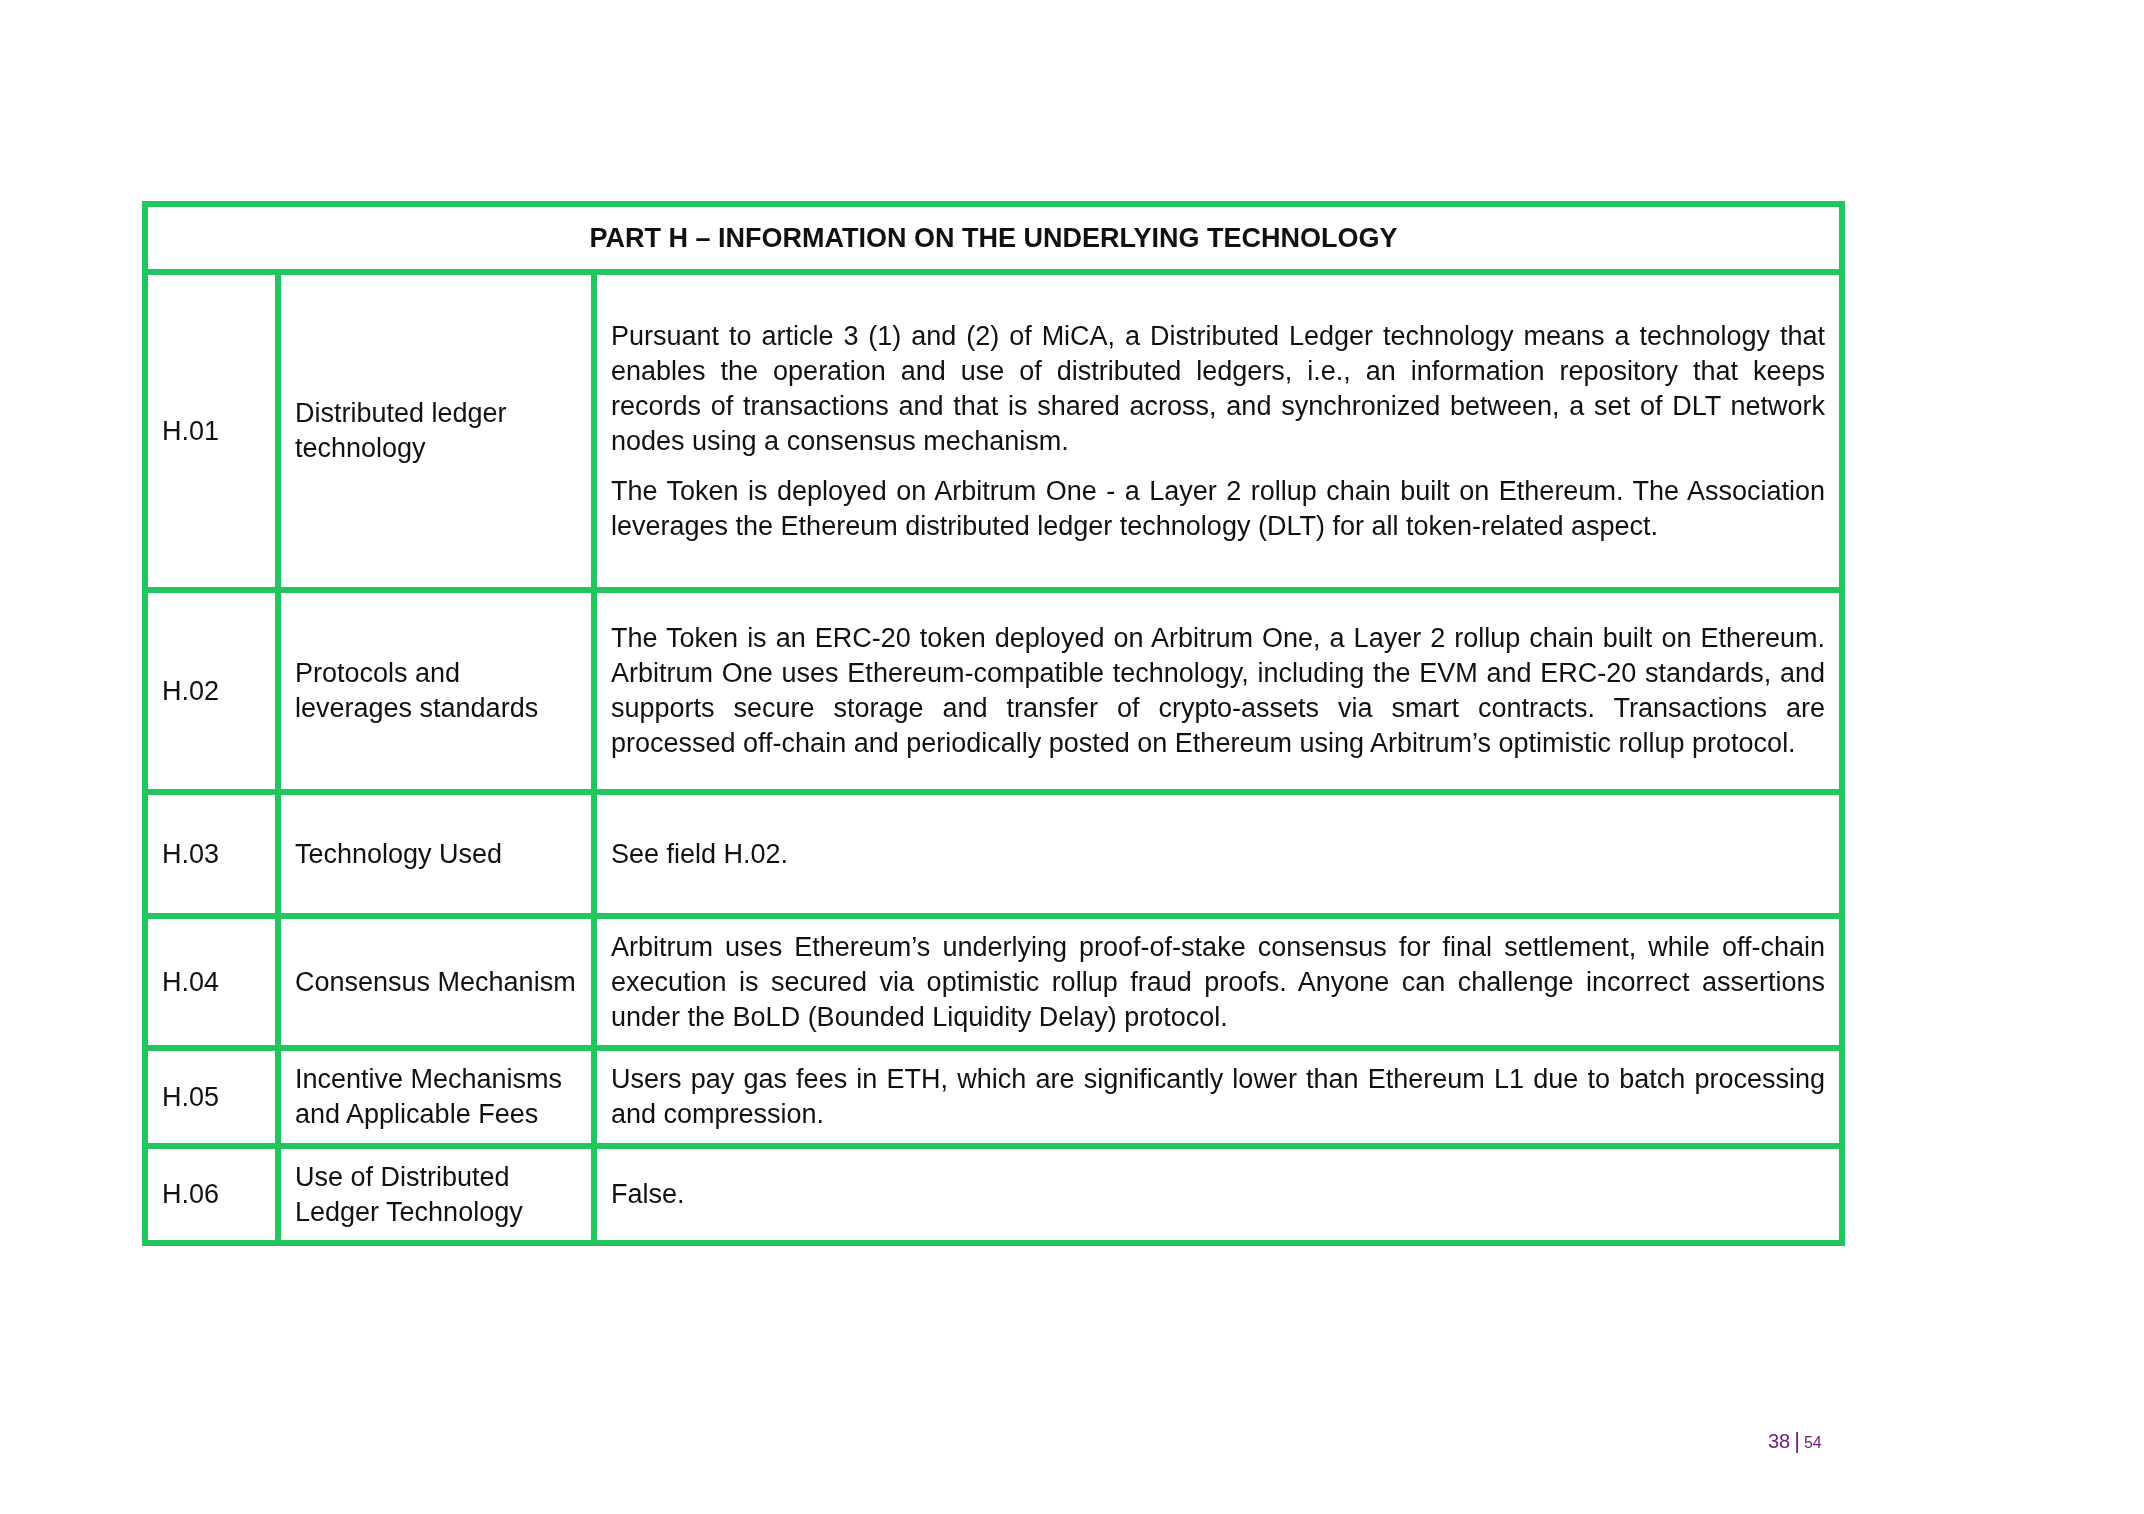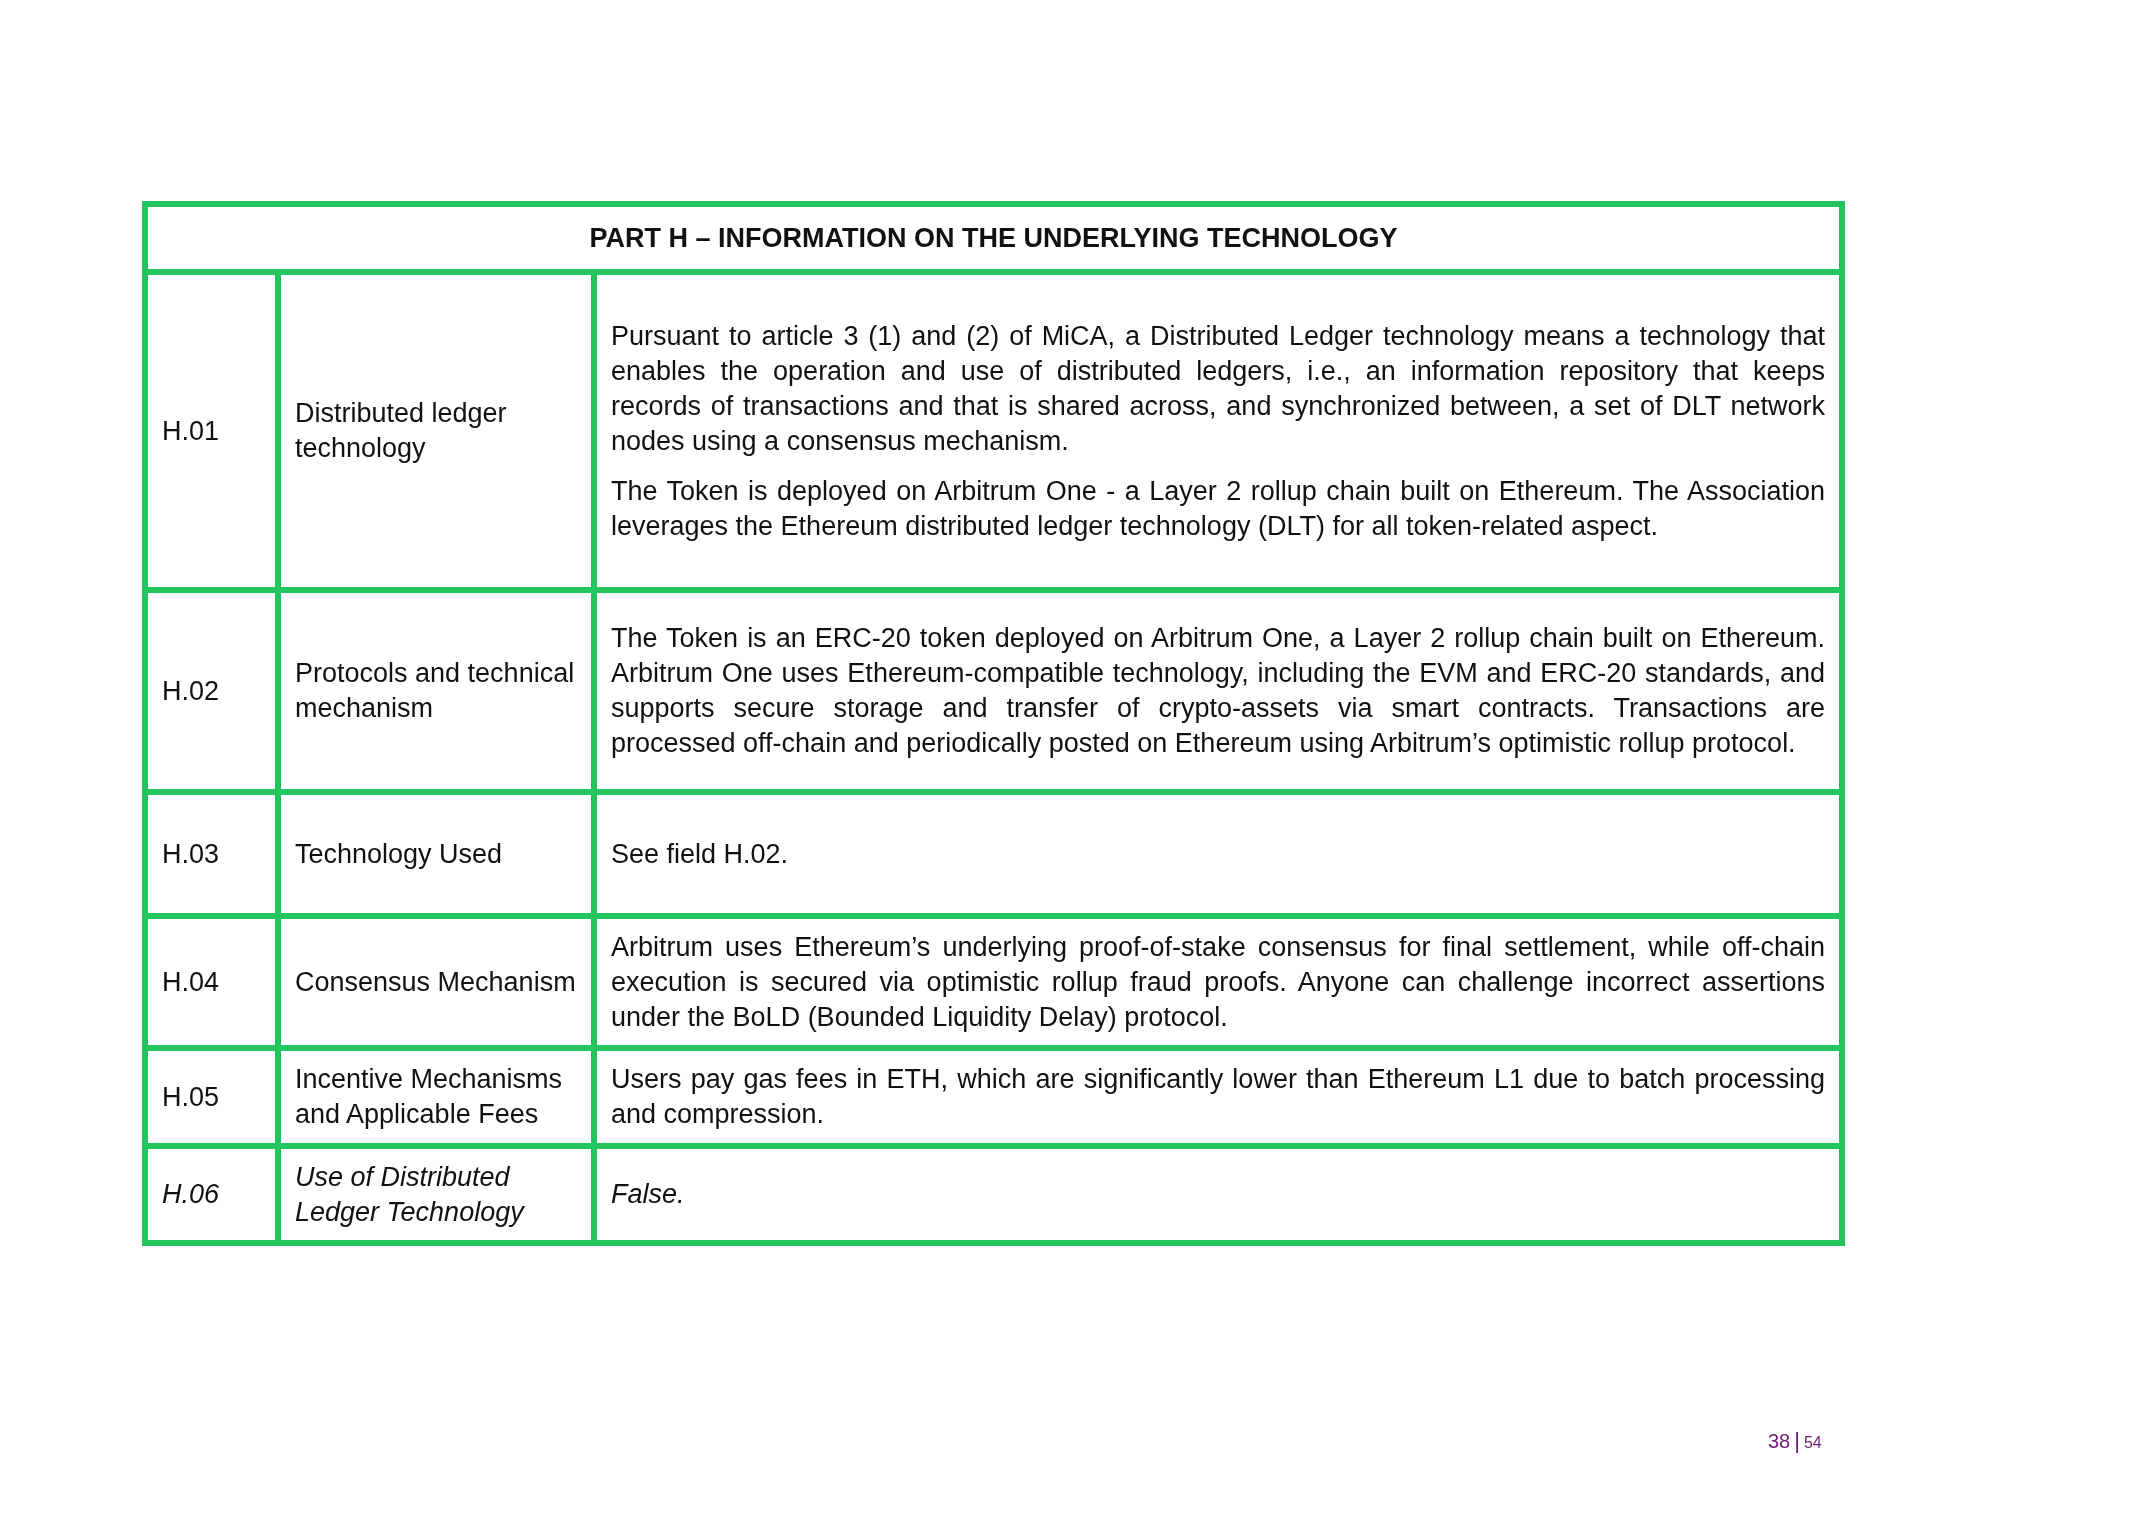--- a/index.html
+++ b/index.html
@@ -21,21 +21,21 @@
   .col-id { width: 133px; }
   .col-label { width: 316px; }
   .col-content { width: auto; }
   .content p { margin: 0; text-align: justify; }
   .content p + p { margin-top: 15px; }
   .r1 { height: 318px; }
   .r2 { height: 202px; }
   .r3 { height: 124px; }
   .r4 { height: 132px; }
   .r5 { height: 98px; }
-  .r6 { height: 97px; font-style: italic; }
+  .r6 { height: 97px; }
   .r6 .content { vertical-align: top; padding-top: 28px; }
   .page-number {
     position: absolute; left: 1768px; top: 1428px;
     font-size: 20px; color: #701a75; white-space: nowrap;
   }
   .page-number .sep { margin: 0 4px; font-size: 22px; }
   .page-number .total { font-size: 16px; }
 </style>
 </head>
 <body>
@@ -55,21 +55,21 @@
     <tr class="r1">
       <td>H.01</td>
       <td>Distributed ledger technology</td>
       <td class="content">
         <p>Pursuant to article 3 (1) and (2) of MiCA, a Distributed Ledger technology means a technology that enables the operation and use of distributed ledgers, i.e., an information repository that keeps records of transactions and that is shared across, and synchronized between, a set of DLT network nodes using a consensus mechanism.</p>
         <p>The Token is deployed on Arbitrum One - a Layer 2 rollup chain built on Ethereum. The Association leverages the Ethereum distributed ledger technology (DLT) for all token-related aspect.</p>
       </td>
     </tr>
     <tr class="r2">
       <td>H.02</td>
-      <td>Protocols and technical mechanism</td>
+      <td>Protocols and leverages standards</td>
       <td class="content">
         <p>The Token is an ERC-20 token deployed on Arbitrum One, a Layer 2 rollup chain built on Ethereum. Arbitrum One uses Ethereum-compatible technology, including the EVM and ERC-20 standards, and supports secure storage and transfer of crypto-assets via smart contracts. Transactions are processed off-chain and periodically posted on Ethereum using Arbitrum’s optimistic rollup protocol.</p>
       </td>
     </tr>
     <tr class="r3">
       <td>H.03</td>
       <td>Technology Used</td>
       <td class="content">
         <p>See field H.02.</p>
       </td>

